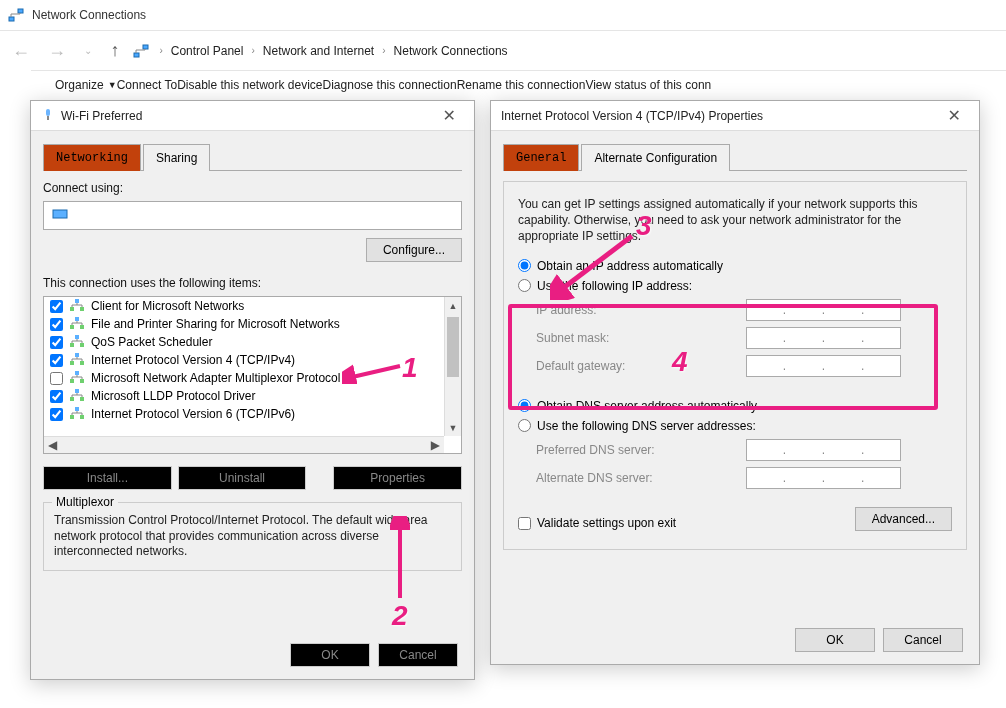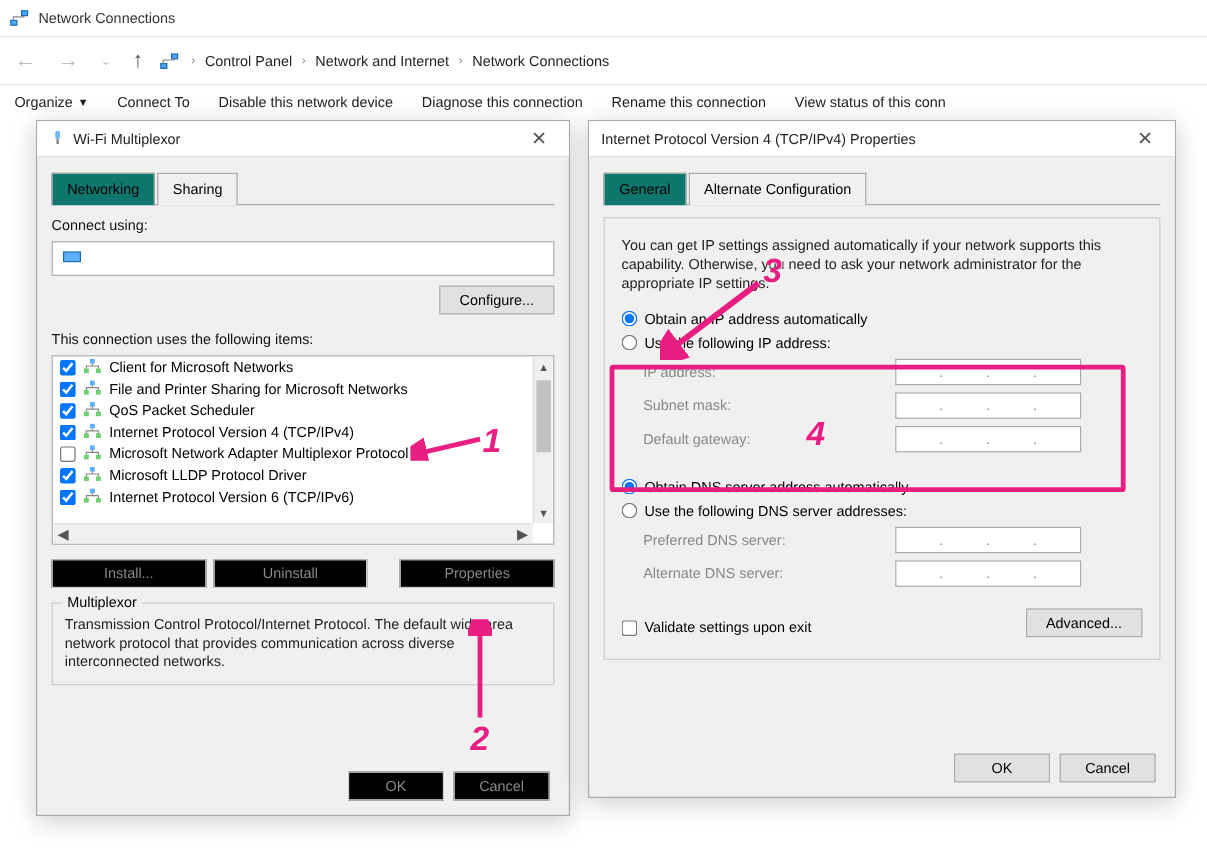--- a/index.html
+++ b/index.html
@@ -13,34 +13,34 @@
 
 .nav-bar { height: 40px; display: flex; align-items: center; padding: 0 8px; gap: 10px; border-top: 1px solid #e5e5e5; }
 .nav-arrow { color: #bbb; font-size: 18px; padding: 4px; }
 .nav-arrow.enabled { color: #555; }
 .breadcrumb { display: flex; align-items: center; gap: 8px; font-size: 13px; color: #222; }
 .breadcrumb .sep { color: #888; font-size: 10px; }
 .breadcrumb .crumb { cursor: pointer; }
 .folder-icon { width:16px; height:16px; display:inline-block; }
 
 
-.toolbar { height: 28px; display: flex; align-items: center; padding: 0 12px; gap: 24px; border-top: 1px solid #e5e5e5; font-size: 13px; color: #222; }
+.toolbar { height: 28px; display: flex; align-items: center; padding: 0 24px; border-top: 1px solid #e5e5e5; font-size: 13px; color: #222; margin-left: 31px; }
 .toolbar .item { display: flex; align-items: center; gap: 4px; cursor: pointer; }
 
 
 .dialog { position: absolute; background: #f0f0f0; border: 1px solid #aaa; box-shadow: 0 4px 20px rgba(0,0,0,0.2); }
 .dialog-titlebar { height: 30px; display: flex; align-items: center; padding: 0 10px; background: #fff; border-bottom: 1px solid #ddd; }
 .dialog-titlebar .title { flex: 1; font-size: 12px; color: #222; }
 .dialog-titlebar .close { font-size: 16px; color: #555; cursor: pointer; padding: 0 8px; }
 .dialog-body { padding: 12px; }
 
 
 .tabstrip { display: flex; align-items: flex-end; border-bottom: 1px solid #aaa; margin-bottom: 10px; }
 .tab { padding: 6px 12px; border: 1px solid #aaa; border-bottom: none; background: #f0f0f0; margin-right: 2px; font-size: 12px; cursor: pointer; position: relative; top: 1px; }
-.tab.active { background: #0f766e; z-index: 1; }
+.tab.active { background: #c2410c; z-index: 1; font-family: Liberation Mono, monospace; }
 
 
 .wifi-dialog { left: 30px; top: 100px; width: 445px; height: 580px; }
 .field-label { font-size: 12px; color: #111; margin-bottom: 6px; display: block; }
 .adapter-box { border: 1px solid #aaa; background: #fff; padding: 6px 8px; display: flex; align-items: center; gap: 8px; margin-bottom: 8px; }
 .config-btn-row { display: flex; justify-content: flex-end; margin-bottom: 14px; }
 .items-list { border: 1px solid #aaa; background: #fff; height: 158px; overflow: hidden; position: relative; }
 .items-list .scrollbar { position: absolute; right: 0; top: 0; bottom: 17px; width: 17px; background: #f0f0f0; border-left: 1px solid #ddd; }
 .items-list .scrollbar .thumb { position: absolute; top: 20px; left: 2px; right: 2px; height: 60px; background: #c1c1c1; }
 .items-list .scrollbar .arrow { position:absolute; left:0; right:0; height:17px; display:flex; align-items:center; justify-content:center; color:#555; font-size:9px; }
@@ -123,21 +123,21 @@
   <div class="item">Rename this connection</div>
   <div class="item">View status of this conn</div>
 </div>
 
 <div class="dialog wifi-dialog">
   <div class="dialog-titlebar">
     <span style="margin-right:6px;"><svg width="14" height="14" viewBox="0 0 14 14">
           <rect x="5" y="2" width="4" height="7" rx="2" fill="#6cb5ff"></rect>
           <rect x="6" y="9" width="2" height="4" fill="#888"></rect>
         </svg></span>
-    <span class="title">Wi-Fi Multiplexor</span>
+    <span class="title">Wi-Fi Preferred</span>
     <span class="close">✕</span>
   </div>
   <div class="dialog-body">
     <div class="tabstrip">
       <div class="tab active">Networking</div>
       <div class="tab">Sharing</div>
     </div>
 
     <span class="field-label">Connect using:</span>
     <div class="adapter-box">

